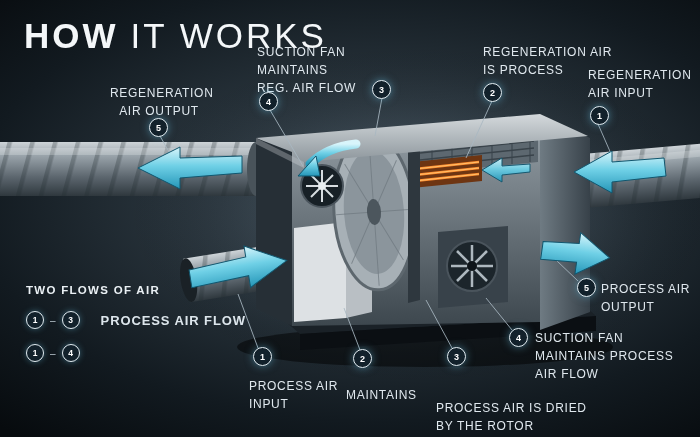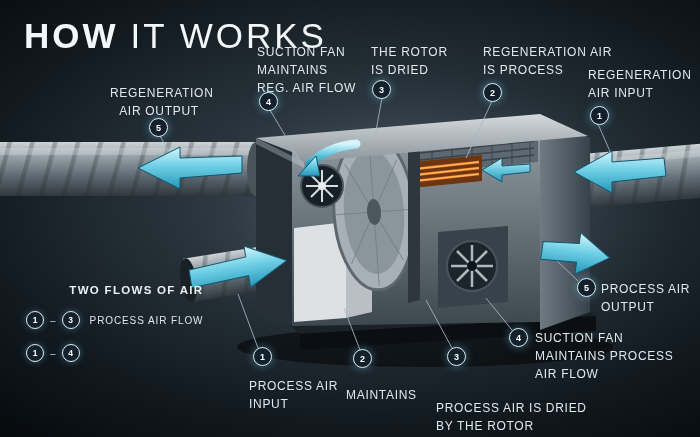--- a/index.html
+++ b/index.html
@@ -17,31 +17,31 @@
     position:absolute;font-size:12px;letter-spacing:0.7px;line-height:1.5;
     color:#e0e8ee;white-space:pre-line;z-index:5;font-weight:500;
   }
   .center{text-align:center;}
   .badge{
     position:absolute;width:17px;height:17px;border-radius:50%;
     background:#12212b;border:1.5px solid #e2ebf0;color:#fff;
     font-size:9px;display:flex;align-items:center;justify-content:center;
     box-shadow:0 0 8px rgba(110,200,235,0.5);z-index:6;font-weight:600;
   }
-  .legend{position:absolute;left:26px;top:284px;z-index:5;text-align:right;}
+  .legend{position:absolute;left:26px;top:284px;z-index:5;}
   .legend-title{font-size:11.5px;font-weight:700;letter-spacing:1.3px;color:#eaf0f4;}
   .legend-row{display:flex;align-items:center;margin-top:15px;}
   .legend-badge{
     width:16px;height:16px;border-radius:50%;background:#12212b;
     border:1.5px solid #e2ebf0;color:#fff;font-size:8.5px;font-weight:600;
     display:flex;align-items:center;justify-content:center;
     box-shadow:0 0 6px rgba(110,200,235,0.4);
   }
   .legend-dash{margin:0 6px;color:#bcc9d1;font-size:10px;}
-  .legend-label{margin-left:10px;font-size:10px;letter-spacing:0.9px;color:#dde6ec;font-weight:400;}
+  .legend-label{margin-left:21px;font-size:13px;letter-spacing:0.9px;color:#dde6ec;font-weight:700;}
   .watermark{
     position:absolute;left:176px;top:194px;z-index:7;
     font-size:38px;font-weight:700;letter-spacing:3px;color:#d9c93d;
     text-shadow:0 2px 4px rgba(0,0,0,0.75), 0 0 2px rgba(70,58,0,0.9);
     white-space:nowrap;
   }
 </style>
 </head>
 <body>
 
@@ -204,22 +204,20 @@
   <div class="badge" style="left:149px;top:118px">5</div>
   <div class="callout center" style="left:110px;top:84px;width:98px">REGENERATION
 AIR OUTPUT</div>
 
   <div class="badge" style="left:259px;top:92px">4</div>
   <div class="callout" style="left:257px;top:43px">SUCTION FAN
 MAINTAINS
 REG. AIR FLOW</div>
 
   <div class="badge" style="left:372px;top:80px">3</div>
-  <div class="callout" style="left:371px;top:43px">THE ROTOR
-IS DRIED</div>
 
   <div class="badge" style="left:483px;top:83px">2</div>
   <div class="callout" style="left:483px;top:43px">REGENERATION AIR
 IS PROCESS</div>
 
   <div class="badge" style="left:590px;top:106px">1</div>
   <div class="callout" style="left:588px;top:66px">REGENERATION
 AIR INPUT</div>
 
   <div class="badge" style="left:577px;top:278px">5</div>

